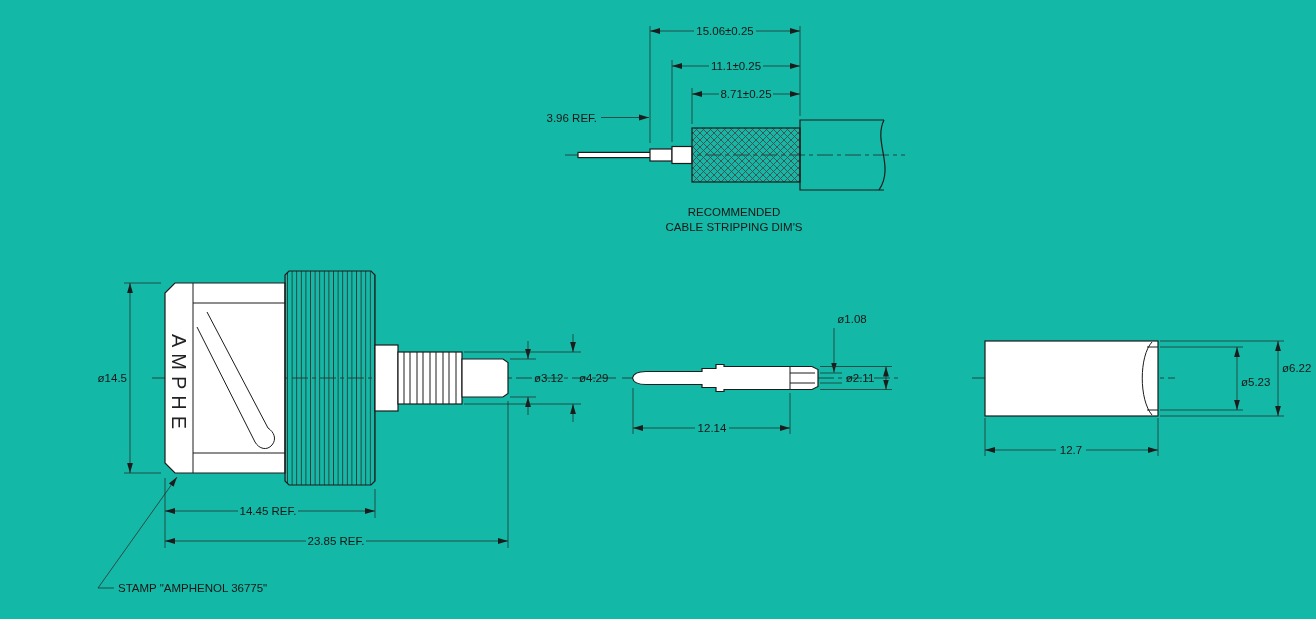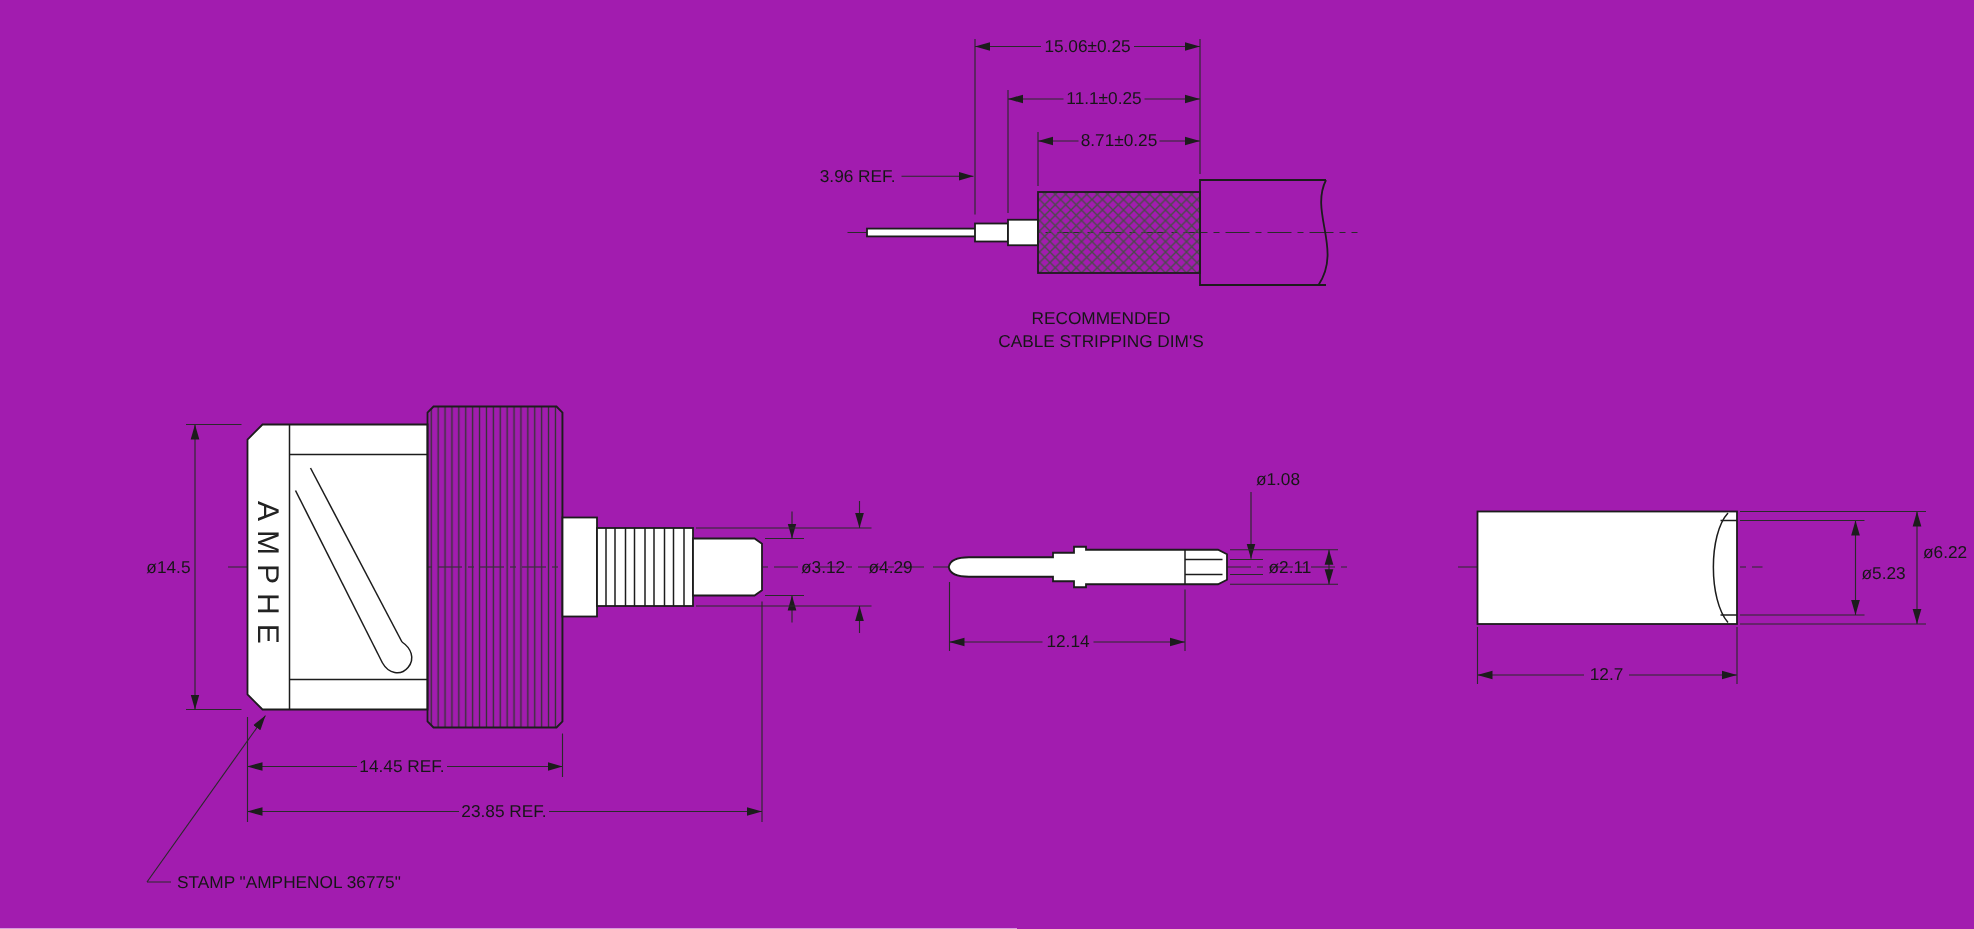--- a/index.html
+++ b/index.html
@@ -1,16 +1,16 @@
 <!DOCTYPE html>
 <html><head>
 <meta charset="utf-8">
 <style>
   html,body{margin:0;padding:0;background:#ffffff;}
-  .sheet{position:relative;width:1316px;height:619px;background:#a21caf;overflow:hidden;}
+  .sheet{position:relative;width:1316px;height:619px;background:#14b8a6;overflow:hidden;}
   svg text{font-family:"Liberation Sans", sans-serif;font-size:11.5px;fill:#161616;}
   svg text.stamp-mark{font-size:20px;letter-spacing:6px;fill:#222;}
   .outline{fill:#ffffff;stroke:#1c1c1c;stroke-width:1.2;}
   .outline-nf{fill:none;stroke:#1c1c1c;stroke-width:1.2;}
   .feat{fill:none;stroke:#1c1c1c;stroke-width:1;}
   .dim{fill:none;stroke:#2a2a2a;stroke-width:0.75;}
   .cl{fill:none;stroke:#2a2a2a;stroke-width:0.8;stroke-dasharray:16 4 4 4;}
 </style>
 </head>
 <body>

